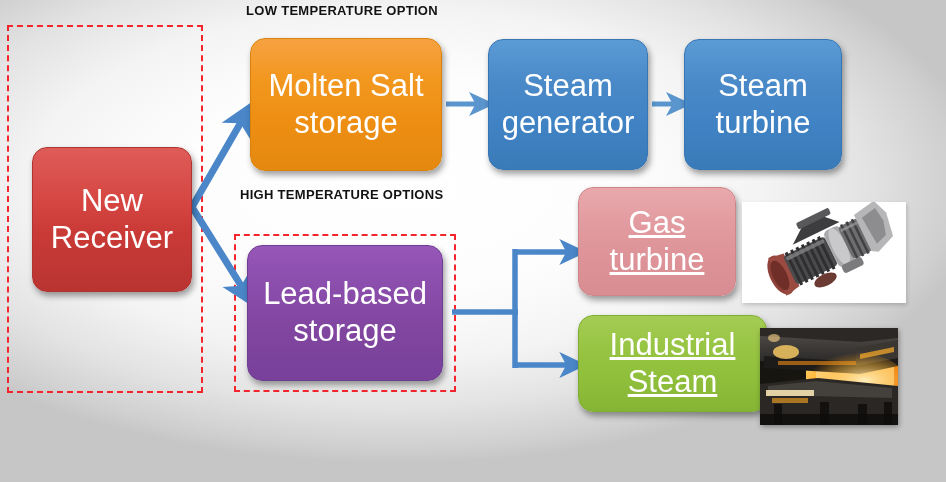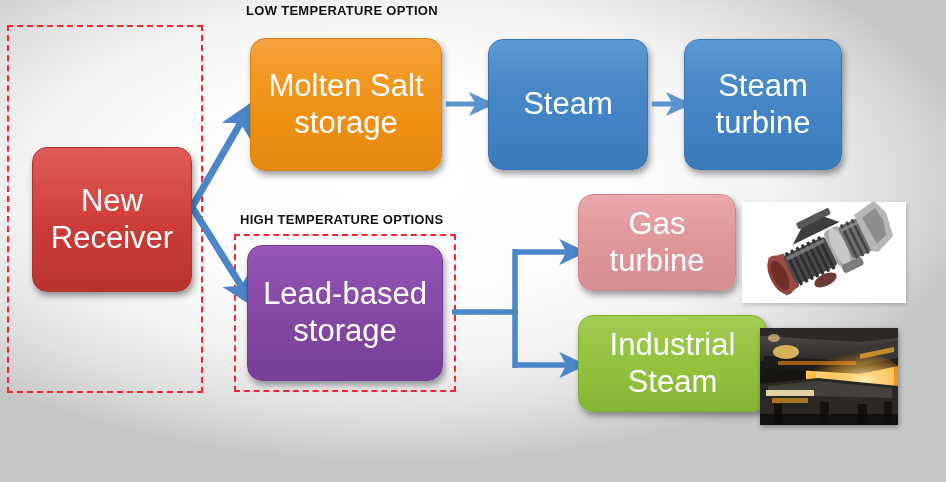--- a/index.html
+++ b/index.html
@@ -100,21 +100,21 @@
 <body>
 
 <div id="canvas">
 
   <div class="dashed-region" style="left:7px; top:25px; width:196px; height:368px;"></div>
 
   <div class="dashed-region" style="left:234px; top:234px; width:222px; height:158px;"></div>
 
   <div class="section-heading" style="left:246px; top:4px;">LOW TEMPERATURE OPTION</div>
 
-  <div class="section-heading" style="left:240px; top:213px;">HIGH TEMPERATURE OPTIONS</div>
+  <div class="section-heading" style="left:240px; top:188px;">HIGH TEMPERATURE OPTIONS</div>
 
   <svg id="connectors" viewBox="0 0 946 482" xmlns="http://www.w3.org/2000/svg">
     <defs>
       <marker id="arrowFat" markerWidth="5.2" markerHeight="5.2" refX="2.3" refY="2.6" orient="auto" markerUnits="strokeWidth">
         <path d="M0,0.25 L5,2.6 L0,4.95 L1.25,2.6 Z" fill="#4a86c8"></path>
       </marker>
       <marker id="arrowSm" markerWidth="5.4" markerHeight="5.4" refX="2.4" refY="2.7" orient="auto" markerUnits="strokeWidth">
         <path d="M0,0.3 L5.2,2.7 L0,5.1 L1.3,2.7 Z" fill="#5b95cd"></path>
       </marker>
     </defs>
@@ -145,45 +145,46 @@
   <div class="node orange" style="left:250px; top:38px; width:192px; height:133px;">
     <span class="label">
       <span>Molten Salt</span><br>
       <span>storage</span>
     </span>
   </div>
 
   <div class="node blue" style="left:488px; top:39px; width:160px; height:131px;">
     <span class="label">
       <span>Steam</span><br>
+      <span>generator</span>
     </span>
   </div>
 
   <div class="node blue" style="left:684px; top:39px; width:158px; height:131px;">
     <span class="label">
       <span>Steam</span><br>
       <span>turbine</span>
     </span>
   </div>
 
   <div class="node purple" style="left:247px; top:245px; width:196px; height:136px;">
     <span class="label">
       <span>Lead-based</span><br>
       <span>storage</span>
     </span>
   </div>
 
-  <div class="node pink" style="left:578px; top:194px; width:158px; height:97px;">
+  <div class="node pink" style="left:578px; top:187px; width:158px; height:109px;text-decoration:underline;">
     <span class="label">
       <span>Gas</span><br>
       <span>turbine</span>
     </span>
   </div>
 
-  <div class="node green" style="left:578px; top:315px; width:189px; height:97px;">
+  <div class="node green" style="left:578px; top:315px; width:189px; height:97px;text-decoration:underline;">
     <span class="label">
       <span>Industrial</span><br>
       <span>Steam</span>
     </span>
   </div>
 
   <div class="photo turbine-photo" style="left:742px; top:202px; width:164px; height:101px;">
     <svg width="164" height="101" viewBox="0 0 164 101" xmlns="http://www.w3.org/2000/svg">
       <rect x="0" y="0" width="164" height="101" fill="#ffffff"></rect>
       <g transform="rotate(-26 82 52)">

